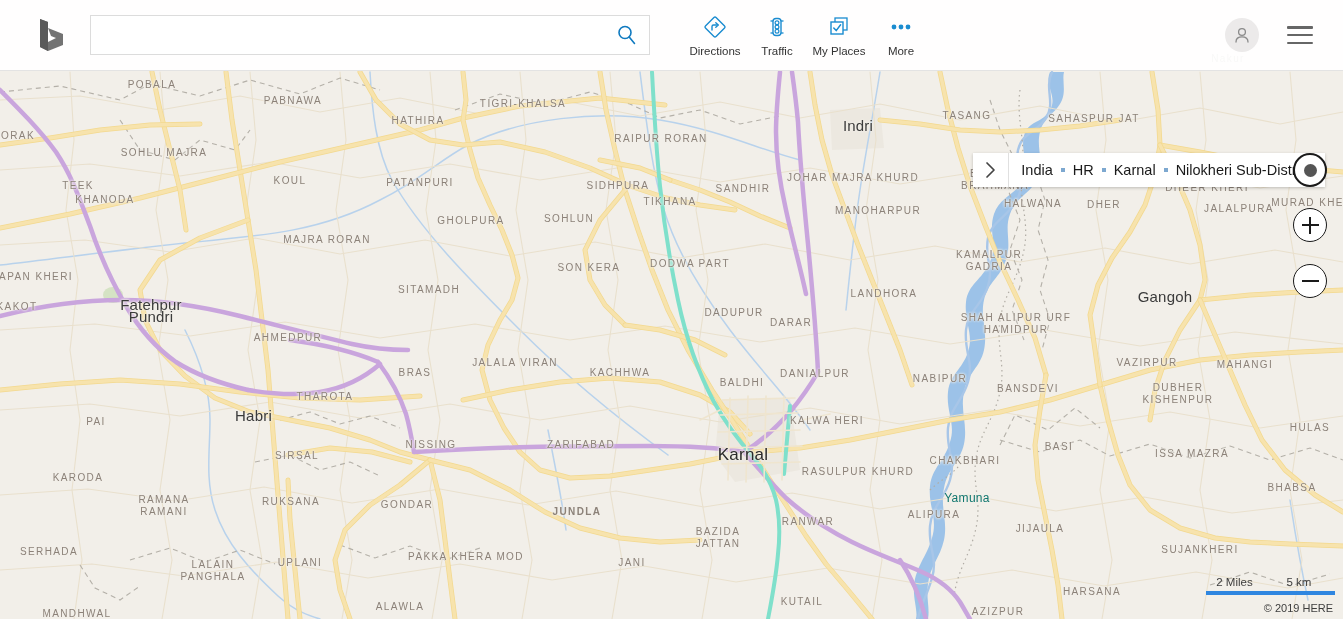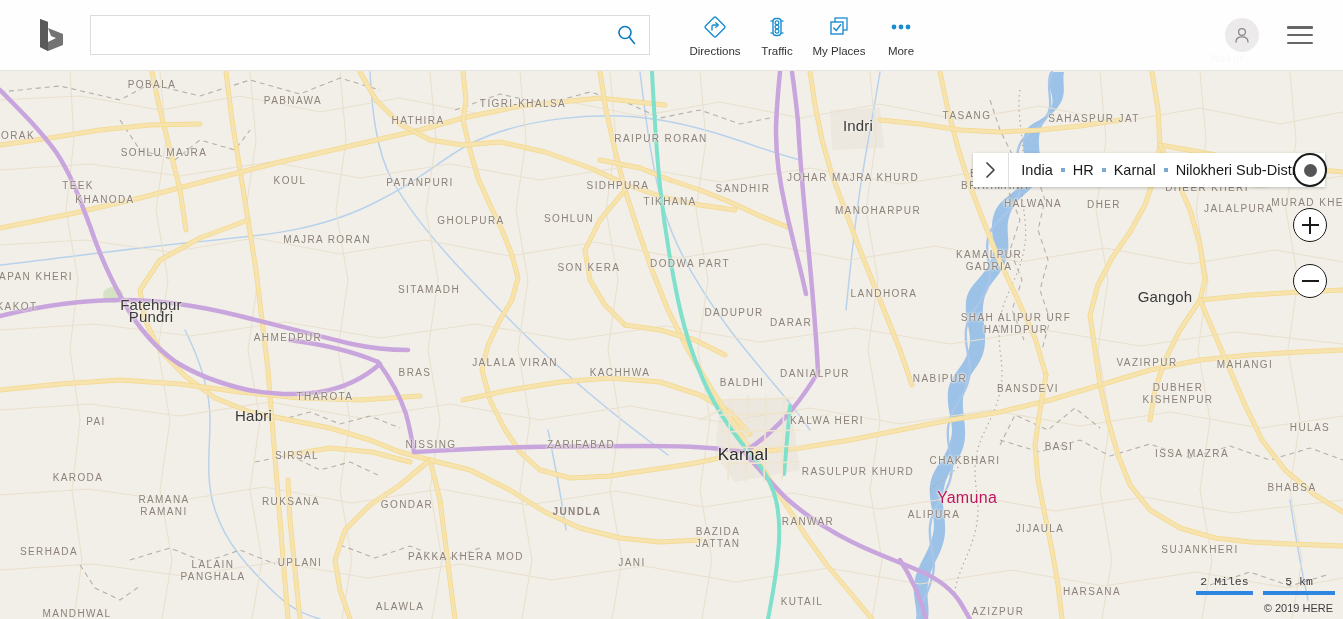--- a/index.html
+++ b/index.html
@@ -35,22 +35,22 @@
     font-size: 15px;
     letter-spacing: 0.2px;
     font-weight: 400;
   }
   .lbl.big {
     color: #2b2b2b;
     font-size: 17px;
     letter-spacing: 0.2px;
   }
   .lbl.water {
-    color: #be185d;
-    font-size: 16px;
+    color: #0f766e;
+    font-size: 12px;
     letter-spacing: 0.3px;
   }
 
   
   #header {
     position: absolute; left: 0; top: 0;
     width: 1343px; height: 71px;
     background: rgba(255,255,255,0.94);
     border-bottom: 1px solid #e3e3e3;
     display: flex; align-items: center;
@@ -202,23 +202,22 @@
   #zoom-out { top: 264px; }
   .zoom-btn .bar {
     position: absolute; background: #1a1a1a;
   }
   .zoom-btn .bar.h { width: 17px; height: 2.2px; }
   .zoom-btn .bar.v { width: 2.2px; height: 17px; }
 
   
   #scale {
     position: absolute; right: 8px; bottom: 24px;
-    display: flex; align-items: flex-end; gap: 10px;
+    display: flex; align-items: flex-end; 
     z-index: 25;
-    font-family: Liberation Mono, monospace;
   }
   .scale-unit { display: flex; flex-direction: column; align-items: center; }
   .scale-unit .stxt {
     font-size: 11.5px; color: #3d3d3d;
     margin-bottom: 3px;
   }
   .scale-unit .sbar { height: 4px; background: #2f86e0; }
   #scale-miles .sbar { width: 57px; }
   #scale-km .sbar { width: 72px; }
   #copyright {

